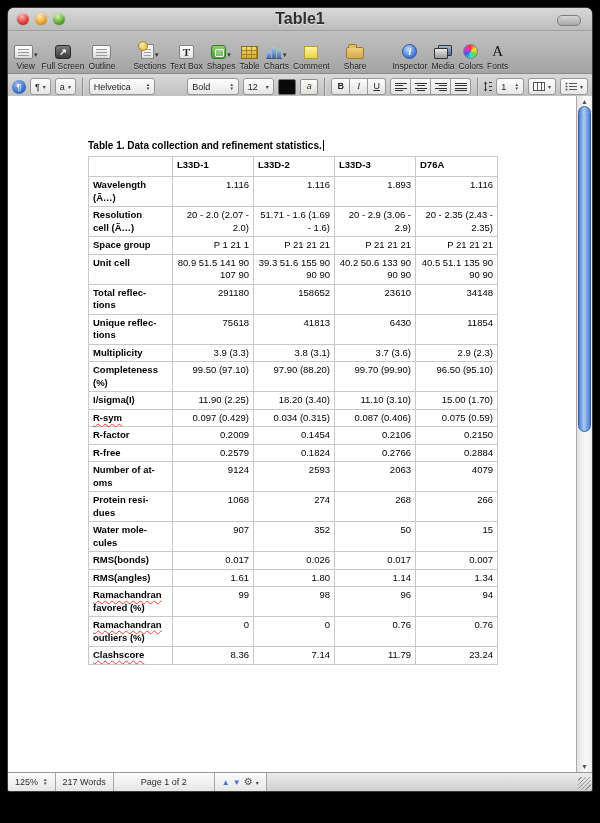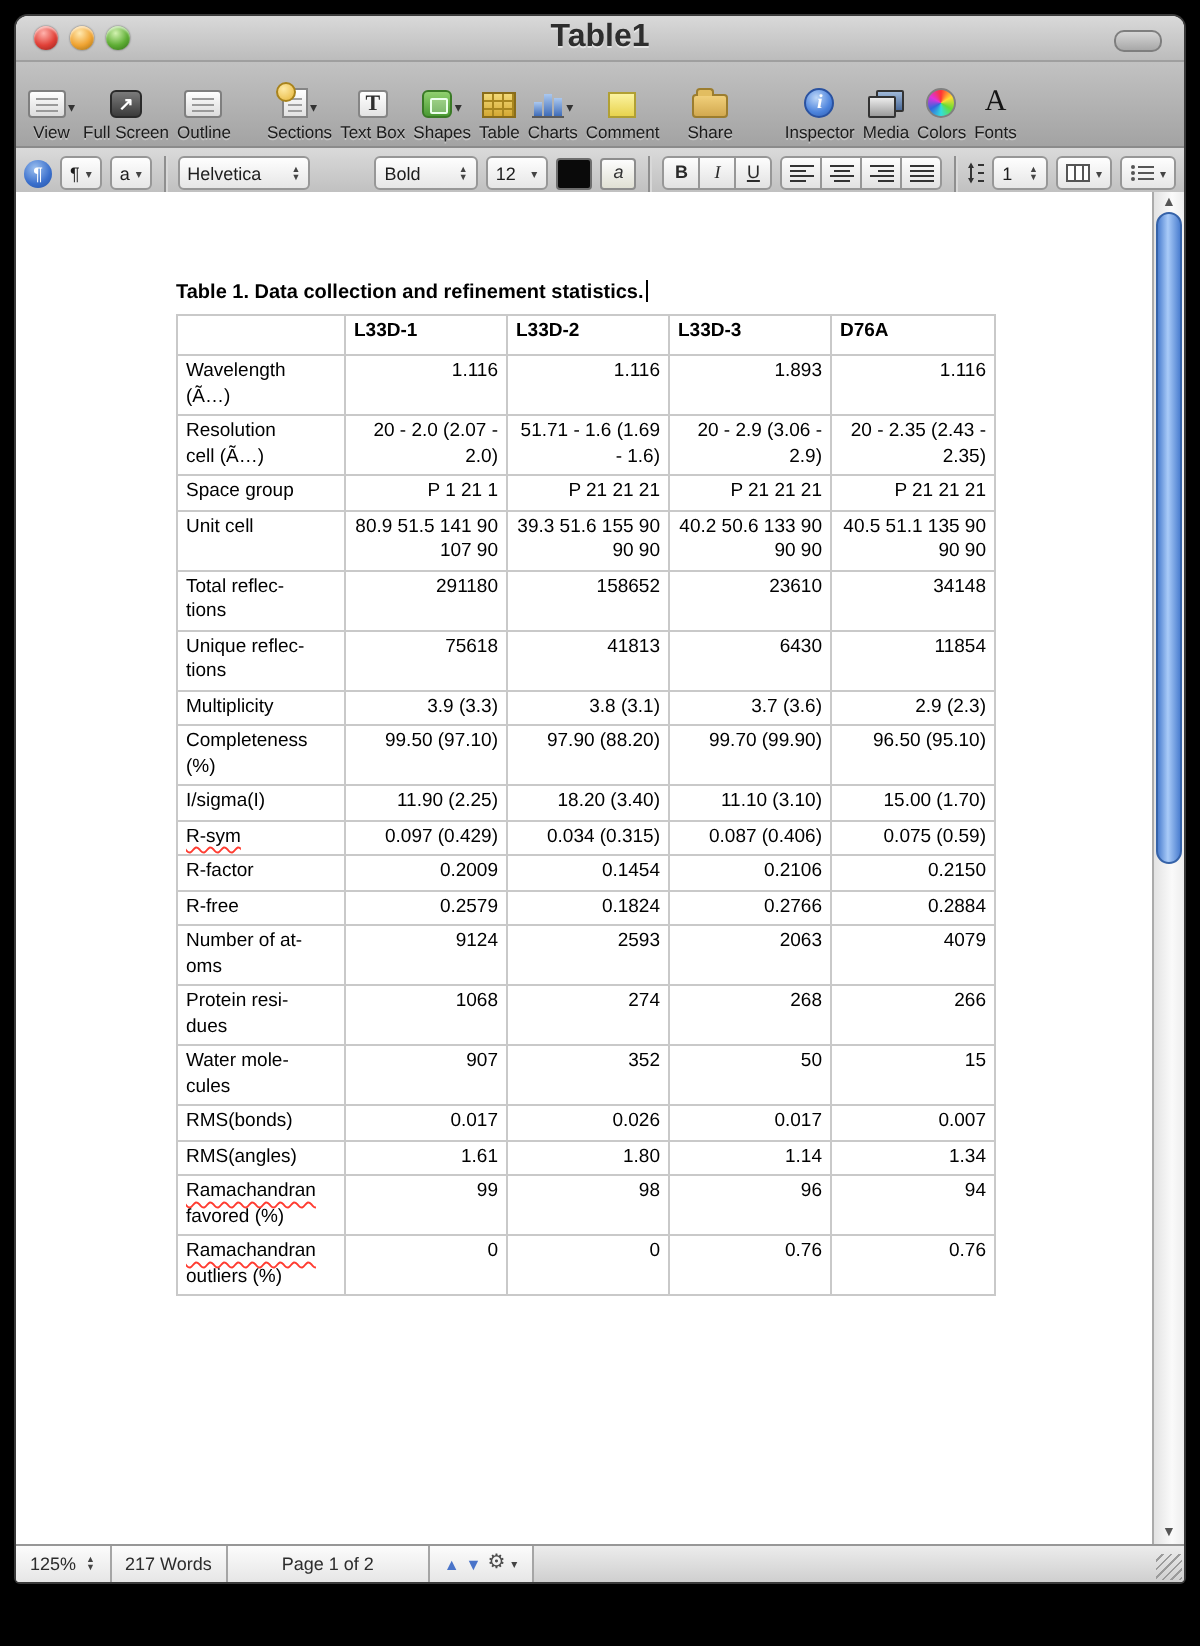--- a/index.html
+++ b/index.html
@@ -109,21 +109,21 @@
   .docarea{position:absolute;top:88px;bottom:18px;left:0;right:15px;background:#fff;overflow:hidden;}
   .doc-content{margin:44px 0 0 80px;width:410px;}
   .doc-title{font-size:10px;font-weight:bold;color:#000;margin:0 0 5px 0;}
   .caret{display:inline-block;width:1px;height:11px;background:#000;vertical-align:-2px;margin-left:1px;}
   table.stats{border-collapse:collapse;table-layout:fixed;width:409px;font-size:9.5px;color:#000;}
   table.stats col.c0{width:84px;}
   table.stats col.c1,table.stats col.c2,table.stats col.c3{width:81px;}
   table.stats col.c4{width:82px;}
   table.stats th,table.stats td{border:1px solid var(--tborder,#c9c9c9);padding:2px 4px;vertical-align:top;line-height:12.5px;}
   table.stats th{text-align:left;font-weight:bold;height:15px;}
-  td.rowlabel{font-weight:normal;white-space:pre-line;}
+  td.rowlabel{font-weight:bold;white-space:pre-line;}
   td.val{text-align:right;}
   .squig{text-decoration-line:underline;text-decoration-style:wavy;text-decoration-color:var(--squig,#ff3b30);text-decoration-thickness:1px;text-underline-offset:2px;}
   
   .scrollbar{position:absolute;top:88px;bottom:18px;right:0;width:15px;
     background:linear-gradient(90deg,#e3e3e3,#fafafa 60%,#ededed);border-left:1px solid #ababab;}
   .sb-arrow{position:absolute;left:0;right:0;text-align:center;font-size:7px;color:#555;height:10px;line-height:10px;}
   .sb-up{top:1px;}
   .sb-down{bottom:1px;}
   .sb-thumb{position:absolute;left:1px;right:1px;top:10px;height:324px;border-radius:7px;border:1px solid #3562a8;
     background:linear-gradient(90deg,#4c7fd0,#a9cbf8 45%,#4c7fd0);}
@@ -523,20 +523,27 @@
               <td class="val">94</td>
             </tr>
             <tr>
               <td class="rowlabel"><span class="squig">Ramachandran</span>
 outliers (%)</td>
               <td class="val">0</td>
               <td class="val">0</td>
               <td class="val">0.76</td>
               <td class="val">0.76</td>
             </tr>
+            <tr>
+              <td class="rowlabel"><span class="squig">Clashscore</span></td>
+              <td class="val">8.36</td>
+              <td class="val">7.14</td>
+              <td class="val">11.79</td>
+              <td class="val">23.24</td>
+            </tr>
           </tbody>
       </table>
     </div>
   </div>
 
   <div class="scrollbar">
     <div class="sb-arrow sb-up">▲</div>
     <div class="sb-thumb"></div>
     <div class="sb-arrow sb-down">▼</div>
   </div>

